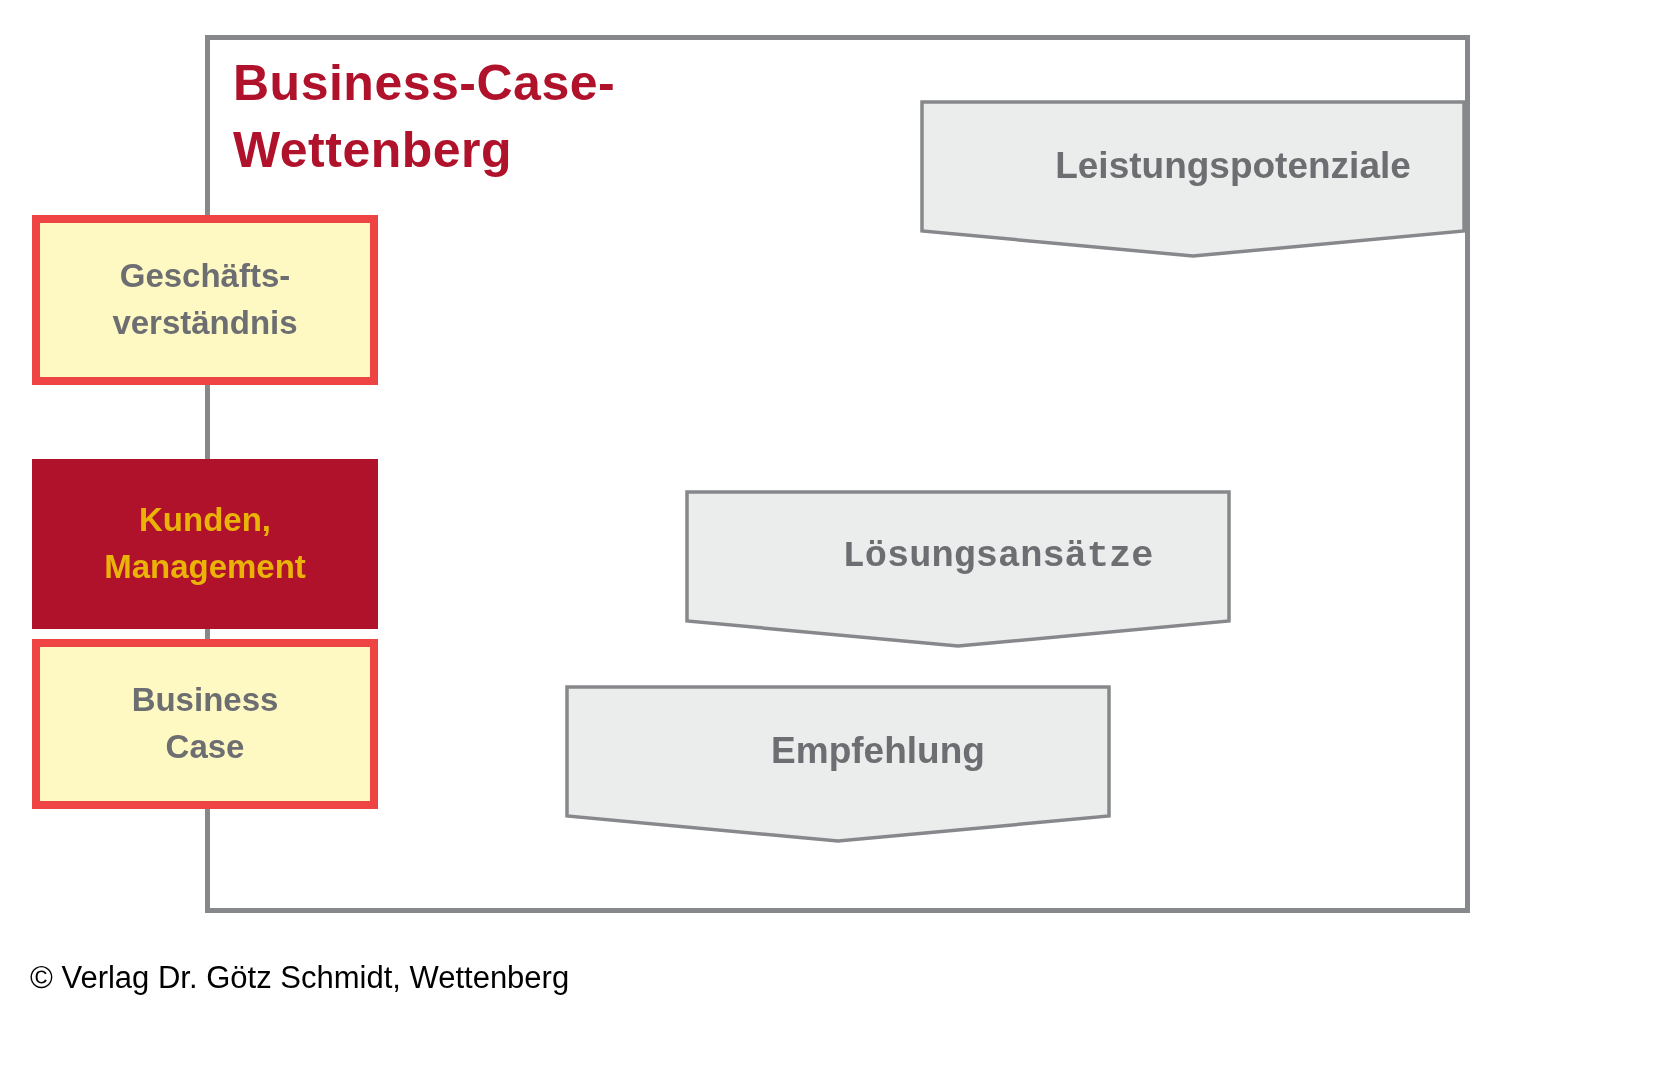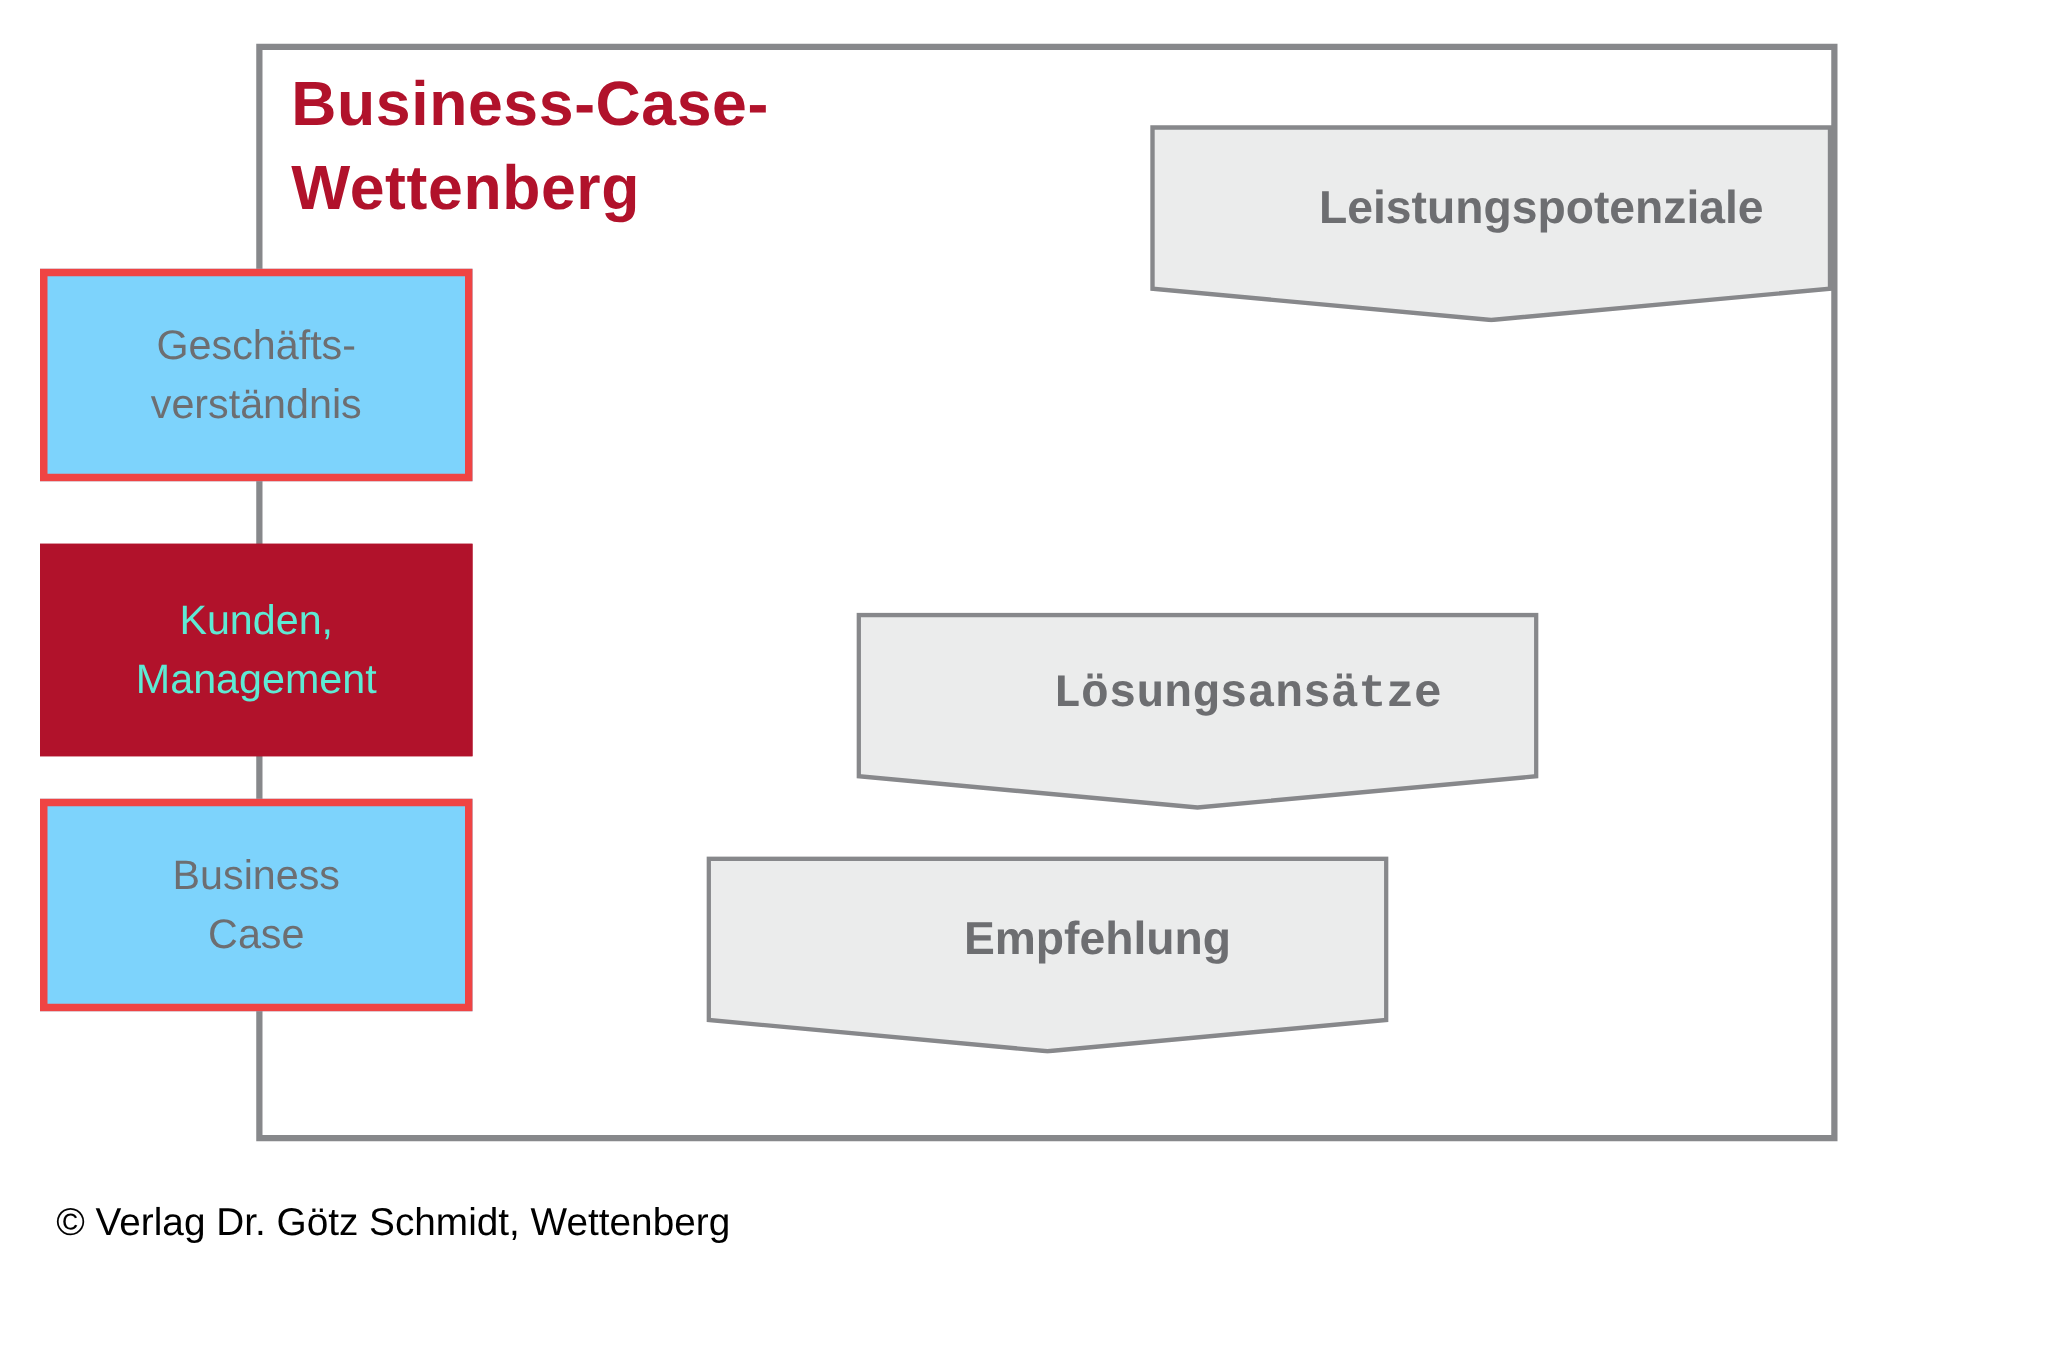--- a/index.html
+++ b/index.html
@@ -14,31 +14,31 @@
   .title{
     position:absolute;left:233px;top:50px;z-index:3;
     font-weight:bold;font-size:50px;line-height:1.34;color:#b1122b;
     letter-spacing:0.5px;
   }
   .lbox{
     position:absolute;left:32px;width:346px;height:170px;box-sizing:border-box;
     display:flex;flex-direction:column;justify-content:center;align-items:center;
     text-align:center;font-size:33px;line-height:1.42;z-index:2;
   }
-  .lbox.gray{background:#7dd3fc;border:6px solid #ef4444;color:#6d6e71;}
-  .lbox.red{background:#b1122b;border:4px solid #b1122b;color:#5eead4;font-weight:normal;}
+  .lbox.gray{background:#fef9c3;border:8px solid #ef4444;color:#6d6e71;font-weight:bold;}
+  .lbox.red{background:#b1122b;border:4px solid #b1122b;color:#eab308;font-weight:bold;margin-top:24px;}
   .banner{position:absolute;width:546px;height:158px;z-index:2;}
   .banner svg{position:absolute;left:0;top:0;display:block;}
   .banner-label{
     position:absolute;left:0;top:0;width:100%;height:132px;
     display:flex;align-items:center;justify-content:center;
     font-size:37px;font-weight:bold;color:#6d6e71;margin-left:40px;
   }
   .copyright{
-    position:absolute;left:30px;top:960px;font-size:31px;color:#000000;z-index:2;margin-left:15px;
+    position:absolute;left:30px;top:960px;font-size:31px;color:#000000;z-index:2;
   }
 </style>
 </head>
 <body>
 
 <div class="page">
 
   <div class="frame"></div>
 
   <div class="title">

